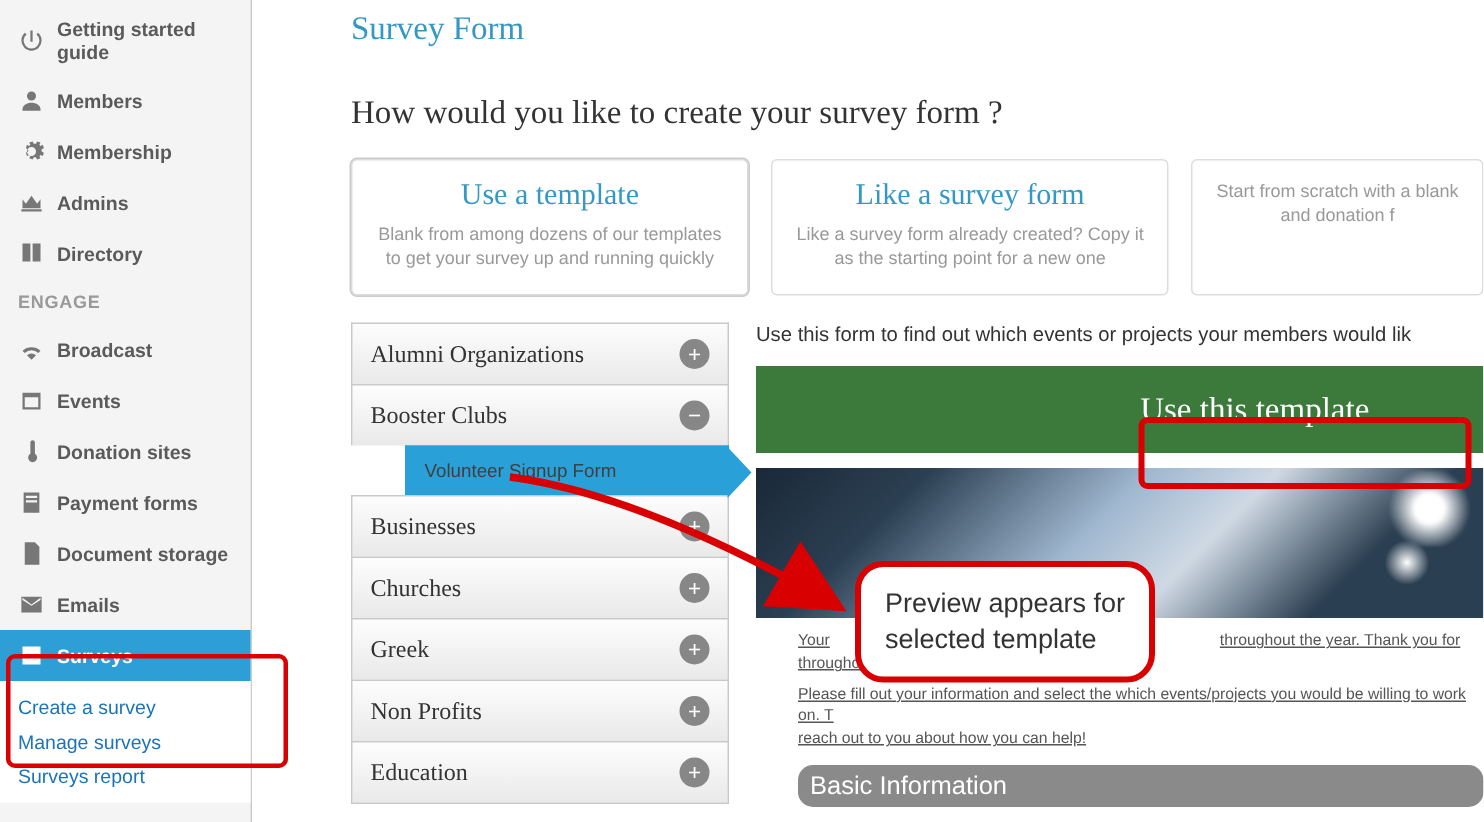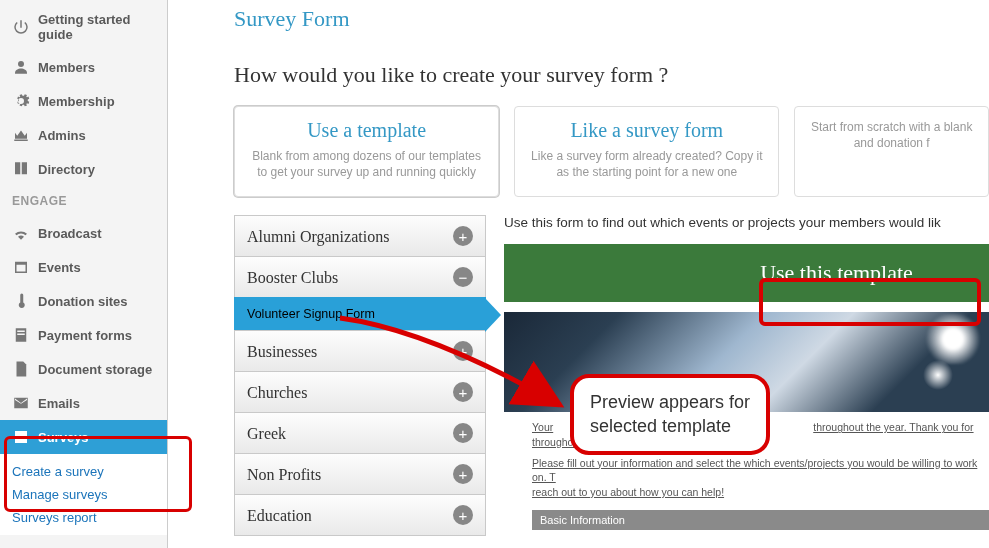--- a/index.html
+++ b/index.html
@@ -19,32 +19,32 @@
 .option-row { display: flex; gap: 15px; margin-bottom: 18px; }
 .option-card { flex: 1; border: 1px solid #ddd; border-radius: 4px; padding: 12px 14px 16px; text-align: center; cursor: pointer; background: #fff; }
 .option-card.selected { box-shadow: 0 0 0 1px #ccc; }
 .option-card h3 { font-family: Georgia, serif; color: #3498c5; font-size: 20px; font-weight: normal; margin-bottom: 6px; }
 .option-card p { color: #999; font-size: 12px; line-height: 1.35; }
 .content-row { display: flex; gap: 18px; }
 .accordion { width: 252px; }
 .acc-item { background: linear-gradient(#fdfdfd,#e9e9e9); border: 1px solid #c9c9c9; border-bottom: none; padding: 10px 12px; font-family: Georgia, serif; font-size: 16px; color: #333; display: flex; align-items: flex-end; justify-content: space-between; cursor: pointer; }
 .acc-item:last-child { border-bottom: 1px solid #c9c9c9; }
 .acc-item .bubble { width: 20px; height: 20px; border-radius: 50%; background: #878787; color: #fff; display: flex; align-items: center; justify-content: center; font-size: 15px; line-height: 1; font-family: Arial, sans-serif; }
-.acc-sub { background: #29a0d8; color: #000000; border: 1px solid #29a0d8; border-bottom: none; padding: 9px 12px; font-size: 12.5px; position: relative; cursor: pointer; }
+.acc-sub { background: #29a0d8; color: #404040; border: 1px solid #29a0d8; border-bottom: none; padding: 9px 12px; font-size: 12.5px; position: relative; cursor: pointer; margin-left: 36px; }
 .acc-sub::after { content: ""; position: absolute; right: -16px; top: 0; width: 0; height: 0; border-top: 17px solid transparent; border-bottom: 17px solid transparent; border-left: 16px solid #29a0d8; }
 .preview-col { flex: 1; min-width: 0; }
 .desc { font-size: 13.5px; color: #333; margin-bottom: 14px; }
 .use-btn { background: #3b7a3b; color: #fff; font-family: Georgia, serif; font-size: 22px; padding: 16px 0; text-align: center; cursor: pointer; margin-bottom: 10px; position: relative; }
 .use-btn-highlight { position: absolute; border: 4px solid #d80000; border-radius: 6px; top: 278px; right: 8px; width: 222px; height: 48px; pointer-events: none; }
 .preview-img { width: 100%; height: 100px; background: linear-gradient(135deg,#1a2838 0%,#2b3f52 20%,#9fb7cf 45%,#cfd9e4 60%,#2b3f52 80%); position: relative; overflow: hidden; }
 .preview-img .light { position: absolute; right: 6px; top: 2px; width: 60px; height: 50px; background: radial-gradient(circle,#fff 0%,#fff 25%,transparent 70%); filter: blur(1px); }
 .preview-img .light2 { position: absolute; right: 36px; top: 48px; width: 30px; height: 30px; background: radial-gradient(circle,#fff 0%,transparent 70%); }
 .preview-text { font-size: 10.5px; color: #555; padding: 8px 8px 0 28px; line-height: 1.4; }
 .preview-text p { margin-bottom: 6px; text-decoration: underline; }
-.basic-info { background: #8a8a8a; color: #fff; font-size: 11px; padding: 4px 8px; margin: 10px 0 0 28px; }
+.basic-info { background: #8a8a8a; color: #fff; font-size: 17px; padding: 4px 8px; margin: 10px 0 0 28px; border-radius: 10px; }
 .callout { position: absolute; left: 570px; top: 374px; background: #fff; border: 4px solid #d80000; border-radius: 19px; padding: 12px 16px; font-size: 18px; color: #333; line-height: 1.35; z-index: 5; }
 .arrow-svg { position: absolute; left: 310px; top: 300px; z-index: 4; pointer-events: none; }
 svg.icn { width: 18px; height: 18px; fill: currentColor; }
 </style>
 </head>
 <body>
 
 <div class="sidebar">
   <div class="nav-item">
       <span class="ic">

